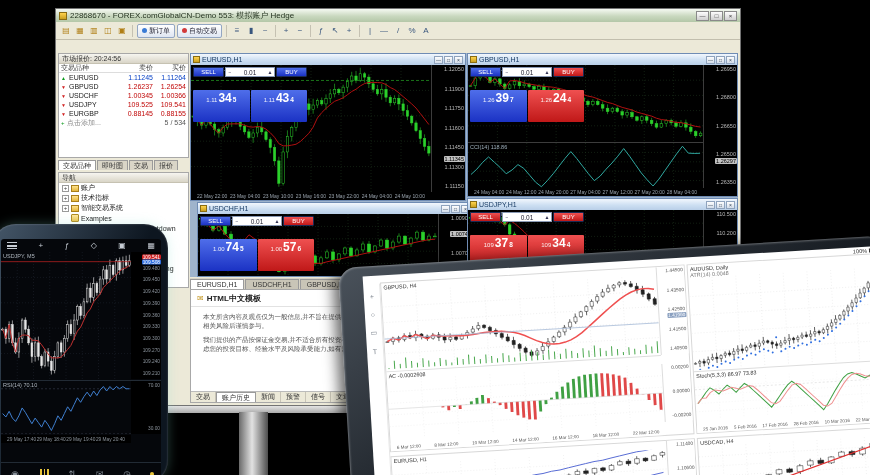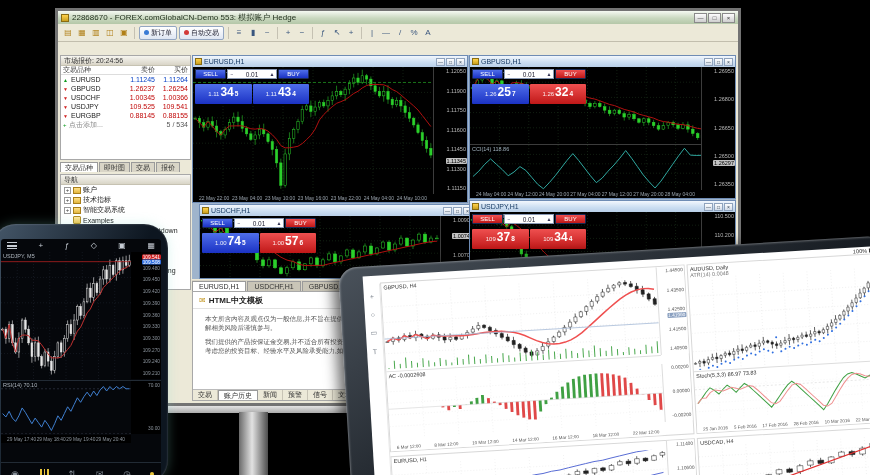--- a/index.html
+++ b/index.html
@@ -2,21 +2,21 @@
 <html><head>
 <meta charset="utf-8">
 <style>
 *{margin:0;padding:0;box-sizing:border-box}
 html,body{background:#000}
 #stage{position:relative;width:870px;height:475px;background:#000;overflow:hidden;
   font-family:"Liberation Sans","DejaVu Sans",sans-serif;-webkit-font-smoothing:antialiased}
 
 .bezel{position:absolute;left:55px;top:404px;width:686px;height:9px;background:linear-gradient(#f4f4f4,#ababab);border-radius:0 0 3px 3px}
 .stand{position:absolute;left:239px;top:412px;width:29px;height:63px;background:linear-gradient(90deg,#6a6a6a,#e2e2e2 45%,#4d4d4d)}
-.win{position:absolute;left:55px;top:8px;width:686px;height:398px;background:#ece9d8;border:3px solid #737373}
+.win{position:absolute;left:55px;top:8px;width:686px;height:398px;background:#ece9d8;border:1px solid #737373}
 .tbar{height:13px;display:flex;align-items:center;gap:3px;padding:0 3px;background:linear-gradient(#f5f9f2,#c9d8bf 55%,#b4c7a8);font-size:8px;color:#23321f;white-space:nowrap;overflow:hidden}
 .appic{width:8px;height:8px;background:linear-gradient(#ffd34d,#caa01f);border:1px solid #8a6d12;flex:0 0 auto}
 .winbtns{margin-left:auto;display:flex;gap:1px}
 .winbtns i{width:13px;height:10px;background:linear-gradient(#fdfdfd,#cfcfcf);border:1px solid #8a8a8a;font-style:normal;font-size:6px;line-height:8px;text-align:center;color:#333}
 .mbar{height:12px;display:flex;align-items:center;gap:9px;padding:0 5px;font-size:8px;color:#222;border-bottom:1px solid #d8d4c4;background:#ece9d8}
 .tools{height:18px;display:flex;align-items:center;padding:0 3px;background:#ece9d8;border-bottom:1px solid #c2bead}
 .tool{width:14px;height:14px;display:flex;align-items:center;justify-content:center;font-size:8px;color:#39567e;border:1px solid transparent}
 .tool:nth-child(-n+6){color:#b07f16}
 .tbtn{height:14px;display:flex;align-items:center;gap:2px;padding:0 4px;font-size:7px;color:#223;background:linear-gradient(#fff,#dfe6f2);border:1px solid #93a6c2;border-radius:2px;margin:0 1px;white-space:nowrap}
 .tdot{width:5px;height:5px;border-radius:50%}
@@ -70,21 +70,21 @@
 .f-us{background:repeating-linear-gradient(180deg,#c03040 0,#c03040 1px,#fff 1px,#fff 2px)}
 .hdiv{position:absolute;left:0;height:1px;background:#3c3c3c}
 .sublab{position:absolute;font-size:5.5px;color:#9fb0bc;z-index:3}
 
 .tp{position:absolute;top:2px;left:2px;width:114px;z-index:4}
 .tprow1{display:flex;height:10px;gap:1px}
 .tp-sell,.tp-buy{flex:0 0 31px;color:#fff;font-size:6px;display:flex;align-items:center;justify-content:center;border:1px solid #1a2a55;border-radius:1px}
 .tpstep{flex:1;background:#fff;border:1px solid #8a9ab5;display:flex;align-items:center;font-size:6px;color:#223}
 .tpstep i{width:8px;text-align:center;font-style:normal;font-size:5px;color:#335}
 .tpstep b{flex:1;text-align:center;font-weight:normal;font-size:6.5px}
-.tprow2{display:flex;gap:1px;margin-top:5px;height:20px}
+.tprow2{display:flex;gap:1px;margin-top:13px;height:32px}
 .tp-px{flex:1;color:#fff;display:flex;align-items:baseline;justify-content:center;gap:1px;border-radius:1px;padding-top:2px}
 .tp-px small{font-size:6px;opacity:.9}
 .tp-px big{font-size:12px;font-weight:bold;line-height:12px}
 .tp-px sup{font-size:6.5px;font-weight:bold}
 .st-blue{background:linear-gradient(#4f6eea,#1b32c4)}
 .st-red{background:linear-gradient(#ef5050,#c01818)}
 
 .ctabs{position:absolute;left:134px;top:269px;right:2px;height:11px;background:#d9d5c7;display:flex;align-items:flex-end;font-size:7px;color:#333}
 .ctabs span{padding:0 6px;height:10px;line-height:10px;border:1px solid #9a9a9a;border-bottom:none;background:#c9c5b7;margin-right:1px;white-space:nowrap}
 .ctabs span.on{background:#fff}
@@ -648,26 +648,26 @@
                 <span class="tpstep">
                   <i>−</i>
                   <b>0.01</b>
                   <i>▲</i>
                 </span>
                 <button class="tp-buy st-red">BUY</button>
               </div>
       <div class="tprow2">
                 <div class="tp-px tp-bid st-blue">
                   <small>1.26</small>
-                  <big>25</big>
+                  <big>39</big>
                   <sup>7</sup>
                 </div>
                 <div class="tp-px tp-ask st-red">
                   <small>1.26</small>
-                  <big>32</big>
+                  <big>24</big>
                   <sup>4</sup>
                 </div>
               </div>
      </div>
     </div>
    </div>
 
    <div class="cw" style="left:7px;top:149px;width:276px;height:75px">
     <div class="cwtb">
      <span class="cwic"></span>

